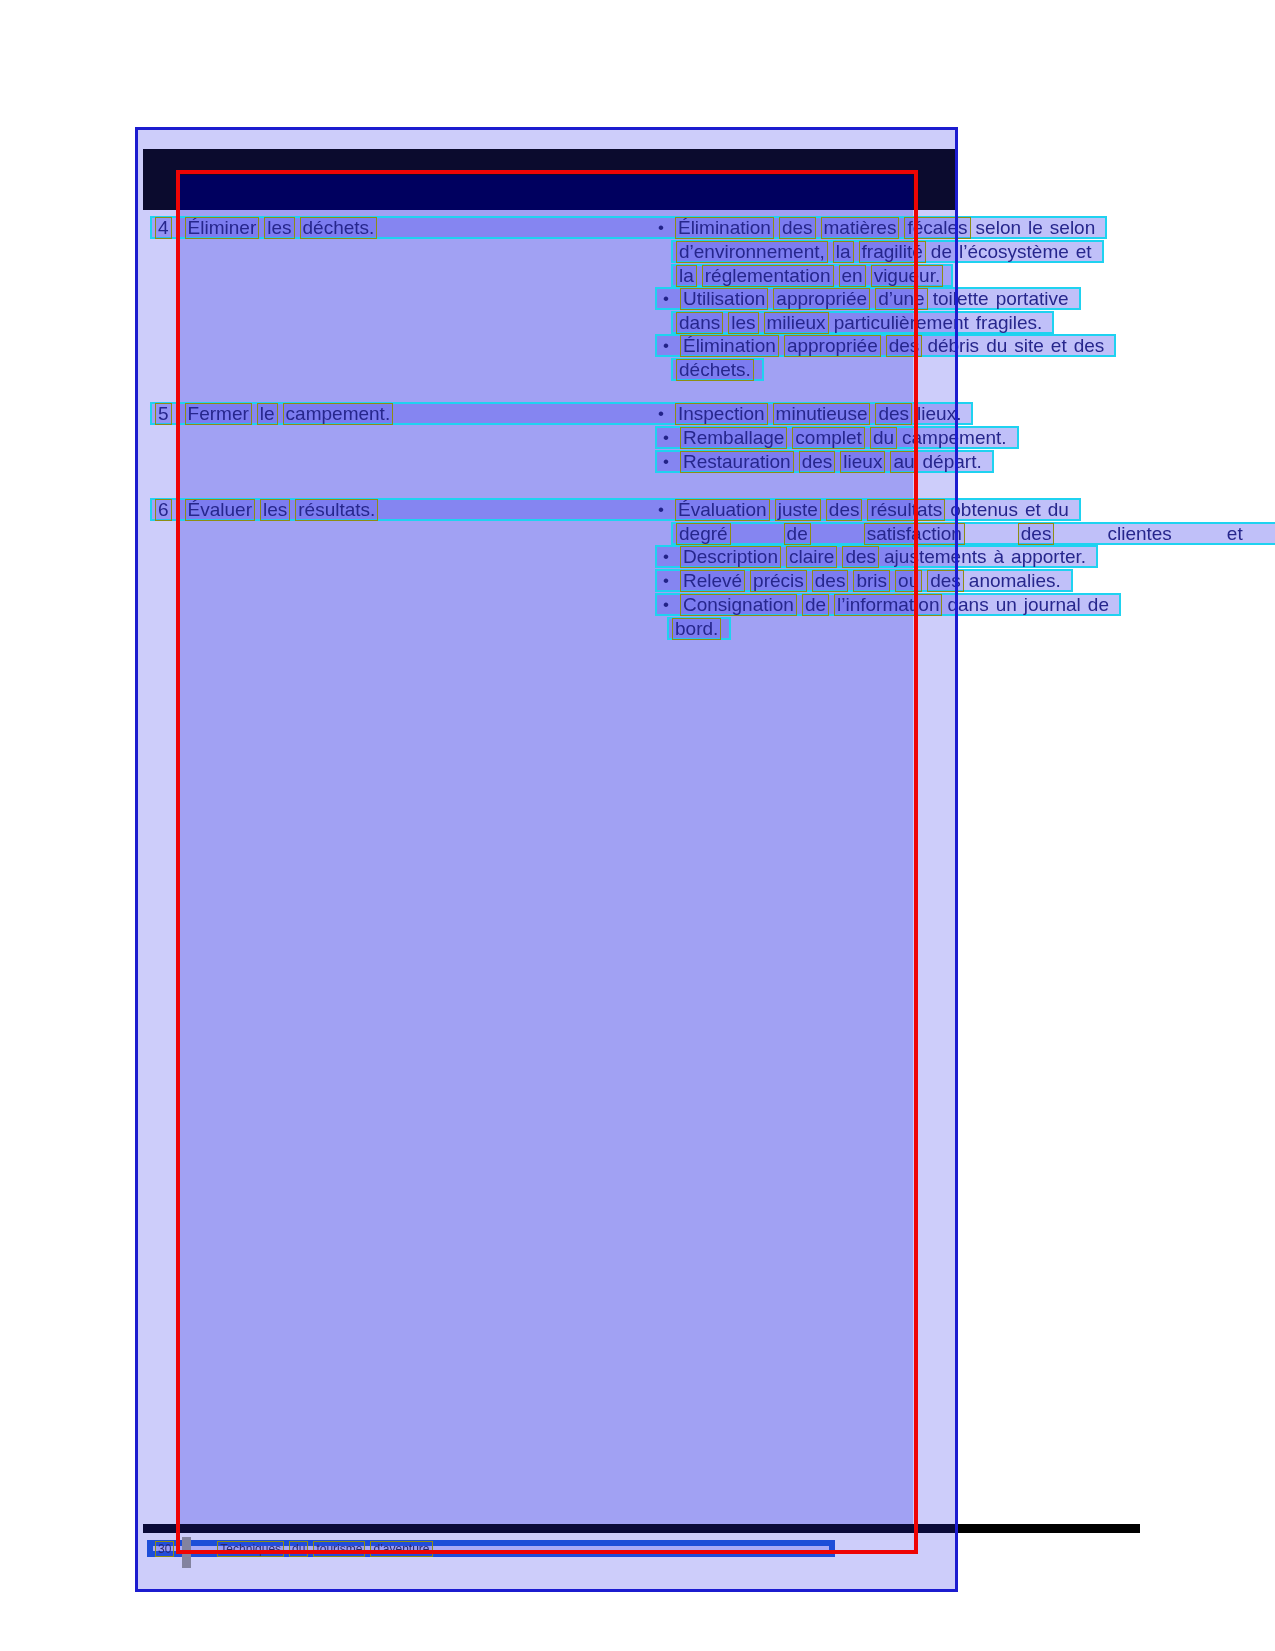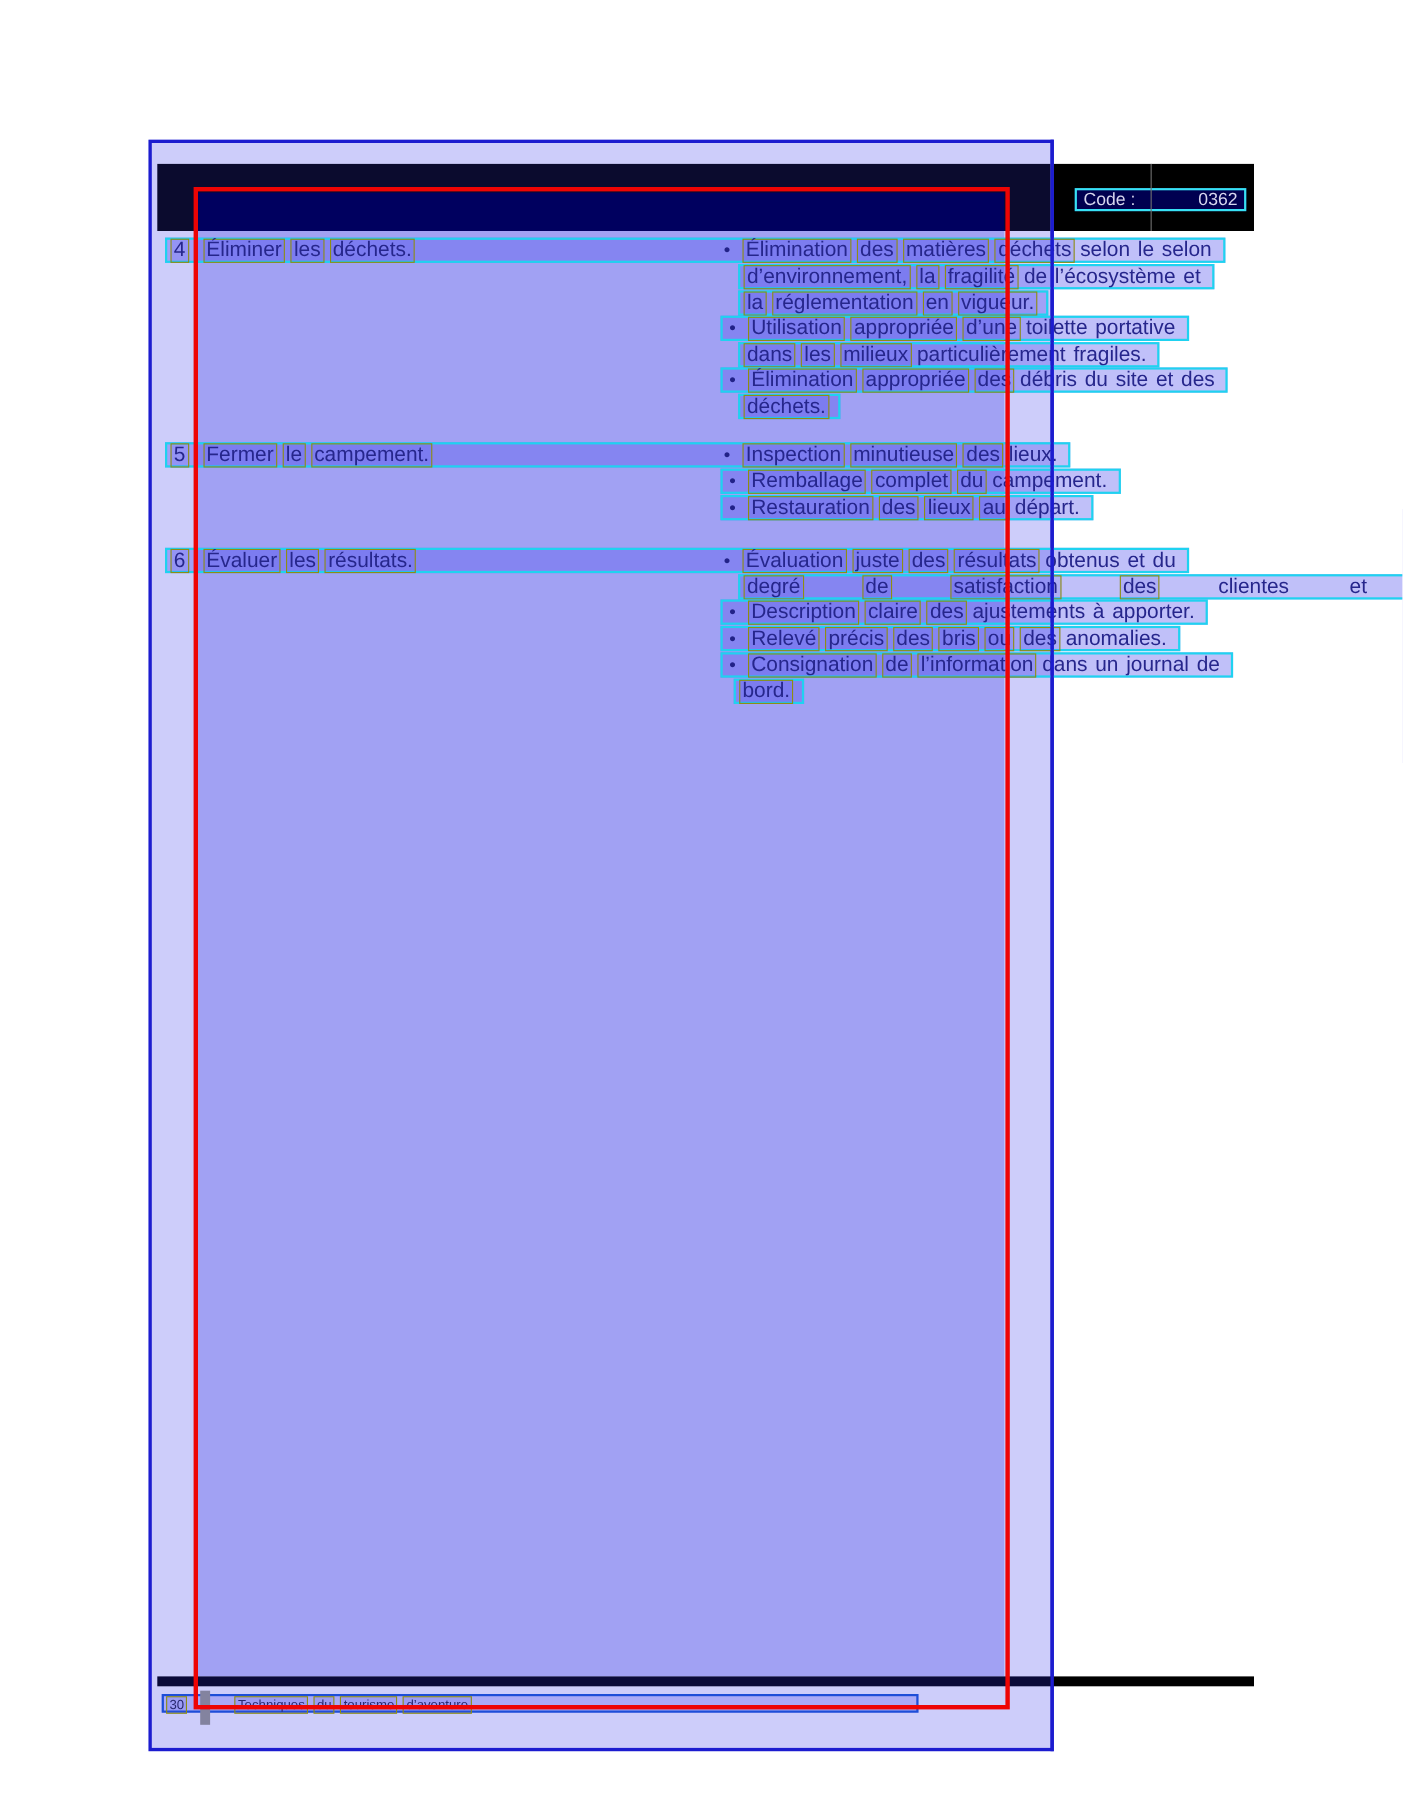--- a/index.html
+++ b/index.html
@@ -35,59 +35,52 @@
   .bullet-area{display:flex;align-items:center;}
   .dot{font-size:17px;color:#222288;margin:0 11px 0 3px;}
   .word{margin-right:7px;white-space:pre;}
   .word.boxed{border:1px solid #8e8e12;background:rgba(70,70,235,.14);padding:0 2px;margin-right:5px;}
   .word.num{margin-right:13px;}
 
   
   .footer-bar{position:absolute;left:143px;top:1524px;width:815px;height:9px;background:#0a0a38;z-index:4;}
   .footer-bar-tail{position:absolute;left:958px;top:1524px;width:182px;height:9px;background:#000000;z-index:4;}
   .footer-strip{position:absolute;left:147px;top:1540px;width:688px;height:17px;box-sizing:border-box;
-    border:2px solid #1d4ed8;background:rgba(90,90,240,.30);display:flex;align-items:flex-start;
+    border:6px solid #1d4ed8;background:rgba(90,90,240,.30);display:flex;align-items:center;
     padding:0 2px;font-size:12px;color:#2a2a70;z-index:12;white-space:nowrap;}
   .footer-strip .word{margin-right:5px;font-size:12px;}
   .footer-title{display:flex;align-items:center;margin-left:38px;}
   .gray-sliver{position:absolute;left:182px;top:1537px;width:9px;height:31px;background:#83839f;z-index:14;}
 </style>
 </head>
 <body>
 
 <div class="stage">
 
   <div class="blue-box"></div>
   <div class="overlay"></div>
 
   <div class="header-bar"></div>
   <div class="header-bright"></div>
 
-  <div class="black-section">
-    <div class="code-box">
-      <span>Code :</span>
-      <span>0362</span>
-    </div>
-    <div class="code-divider"></div>
-  </div>
 
   <div id="rows">
       <div class="strip" style="top: 216px; left: 150px;">
         <div class="label-area">
           <span class="word boxed num">4</span>
           <span class="word boxed">Éliminer</span>
           <span class="word boxed">les</span>
           <span class="word boxed">déchets.</span>
         </div>
         <div class="bullet-area">
           <span class="dot">•</span>
           <span class="word boxed">Élimination</span>
           <span class="word boxed">des</span>
           <span class="word boxed">matières</span>
-          <span class="word boxed">déchets</span>
+          <span class="word boxed">fécales</span>
           <span class="word">selon</span>
           <span class="word">le</span>
           <span class="word">selon</span>
         </div>
       </div>
       <div class="strip" style="top: 240px; left: 671px; text-align: center;">
         <span class="word boxed">d’environnement,</span>
         <span class="word boxed">la</span>
         <span class="word boxed">fragilité</span>
         <span class="word">de</span>

